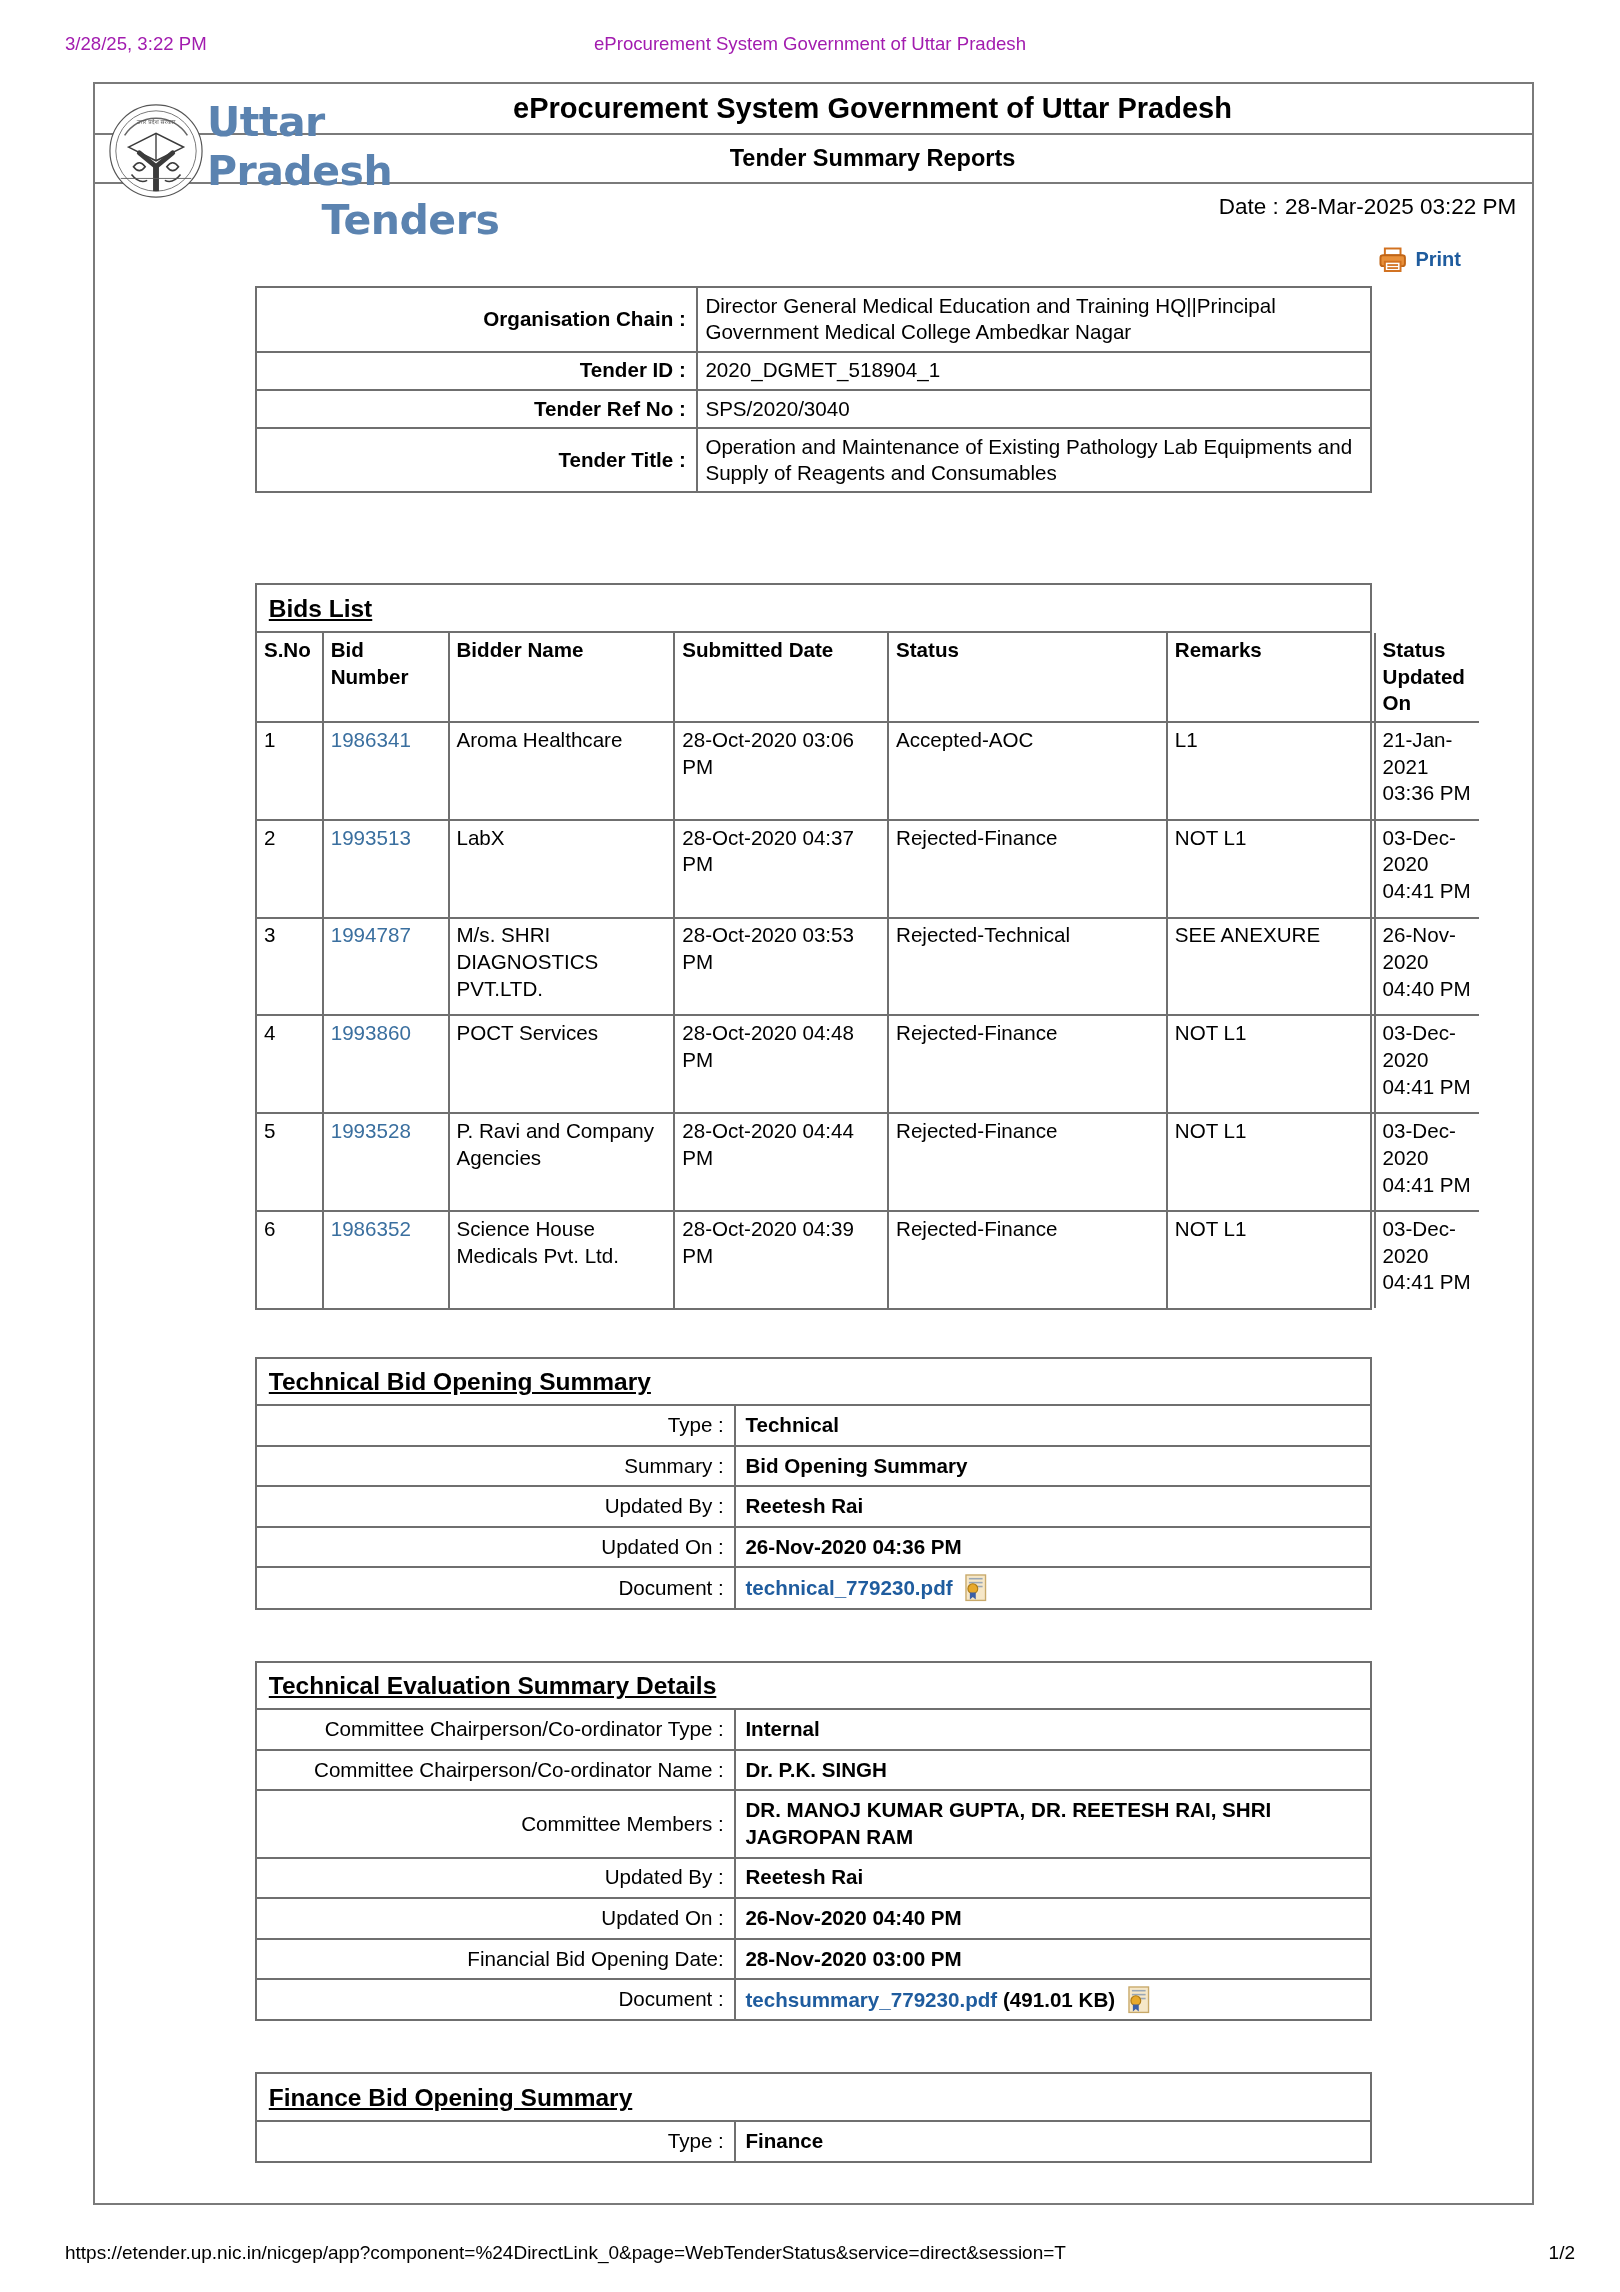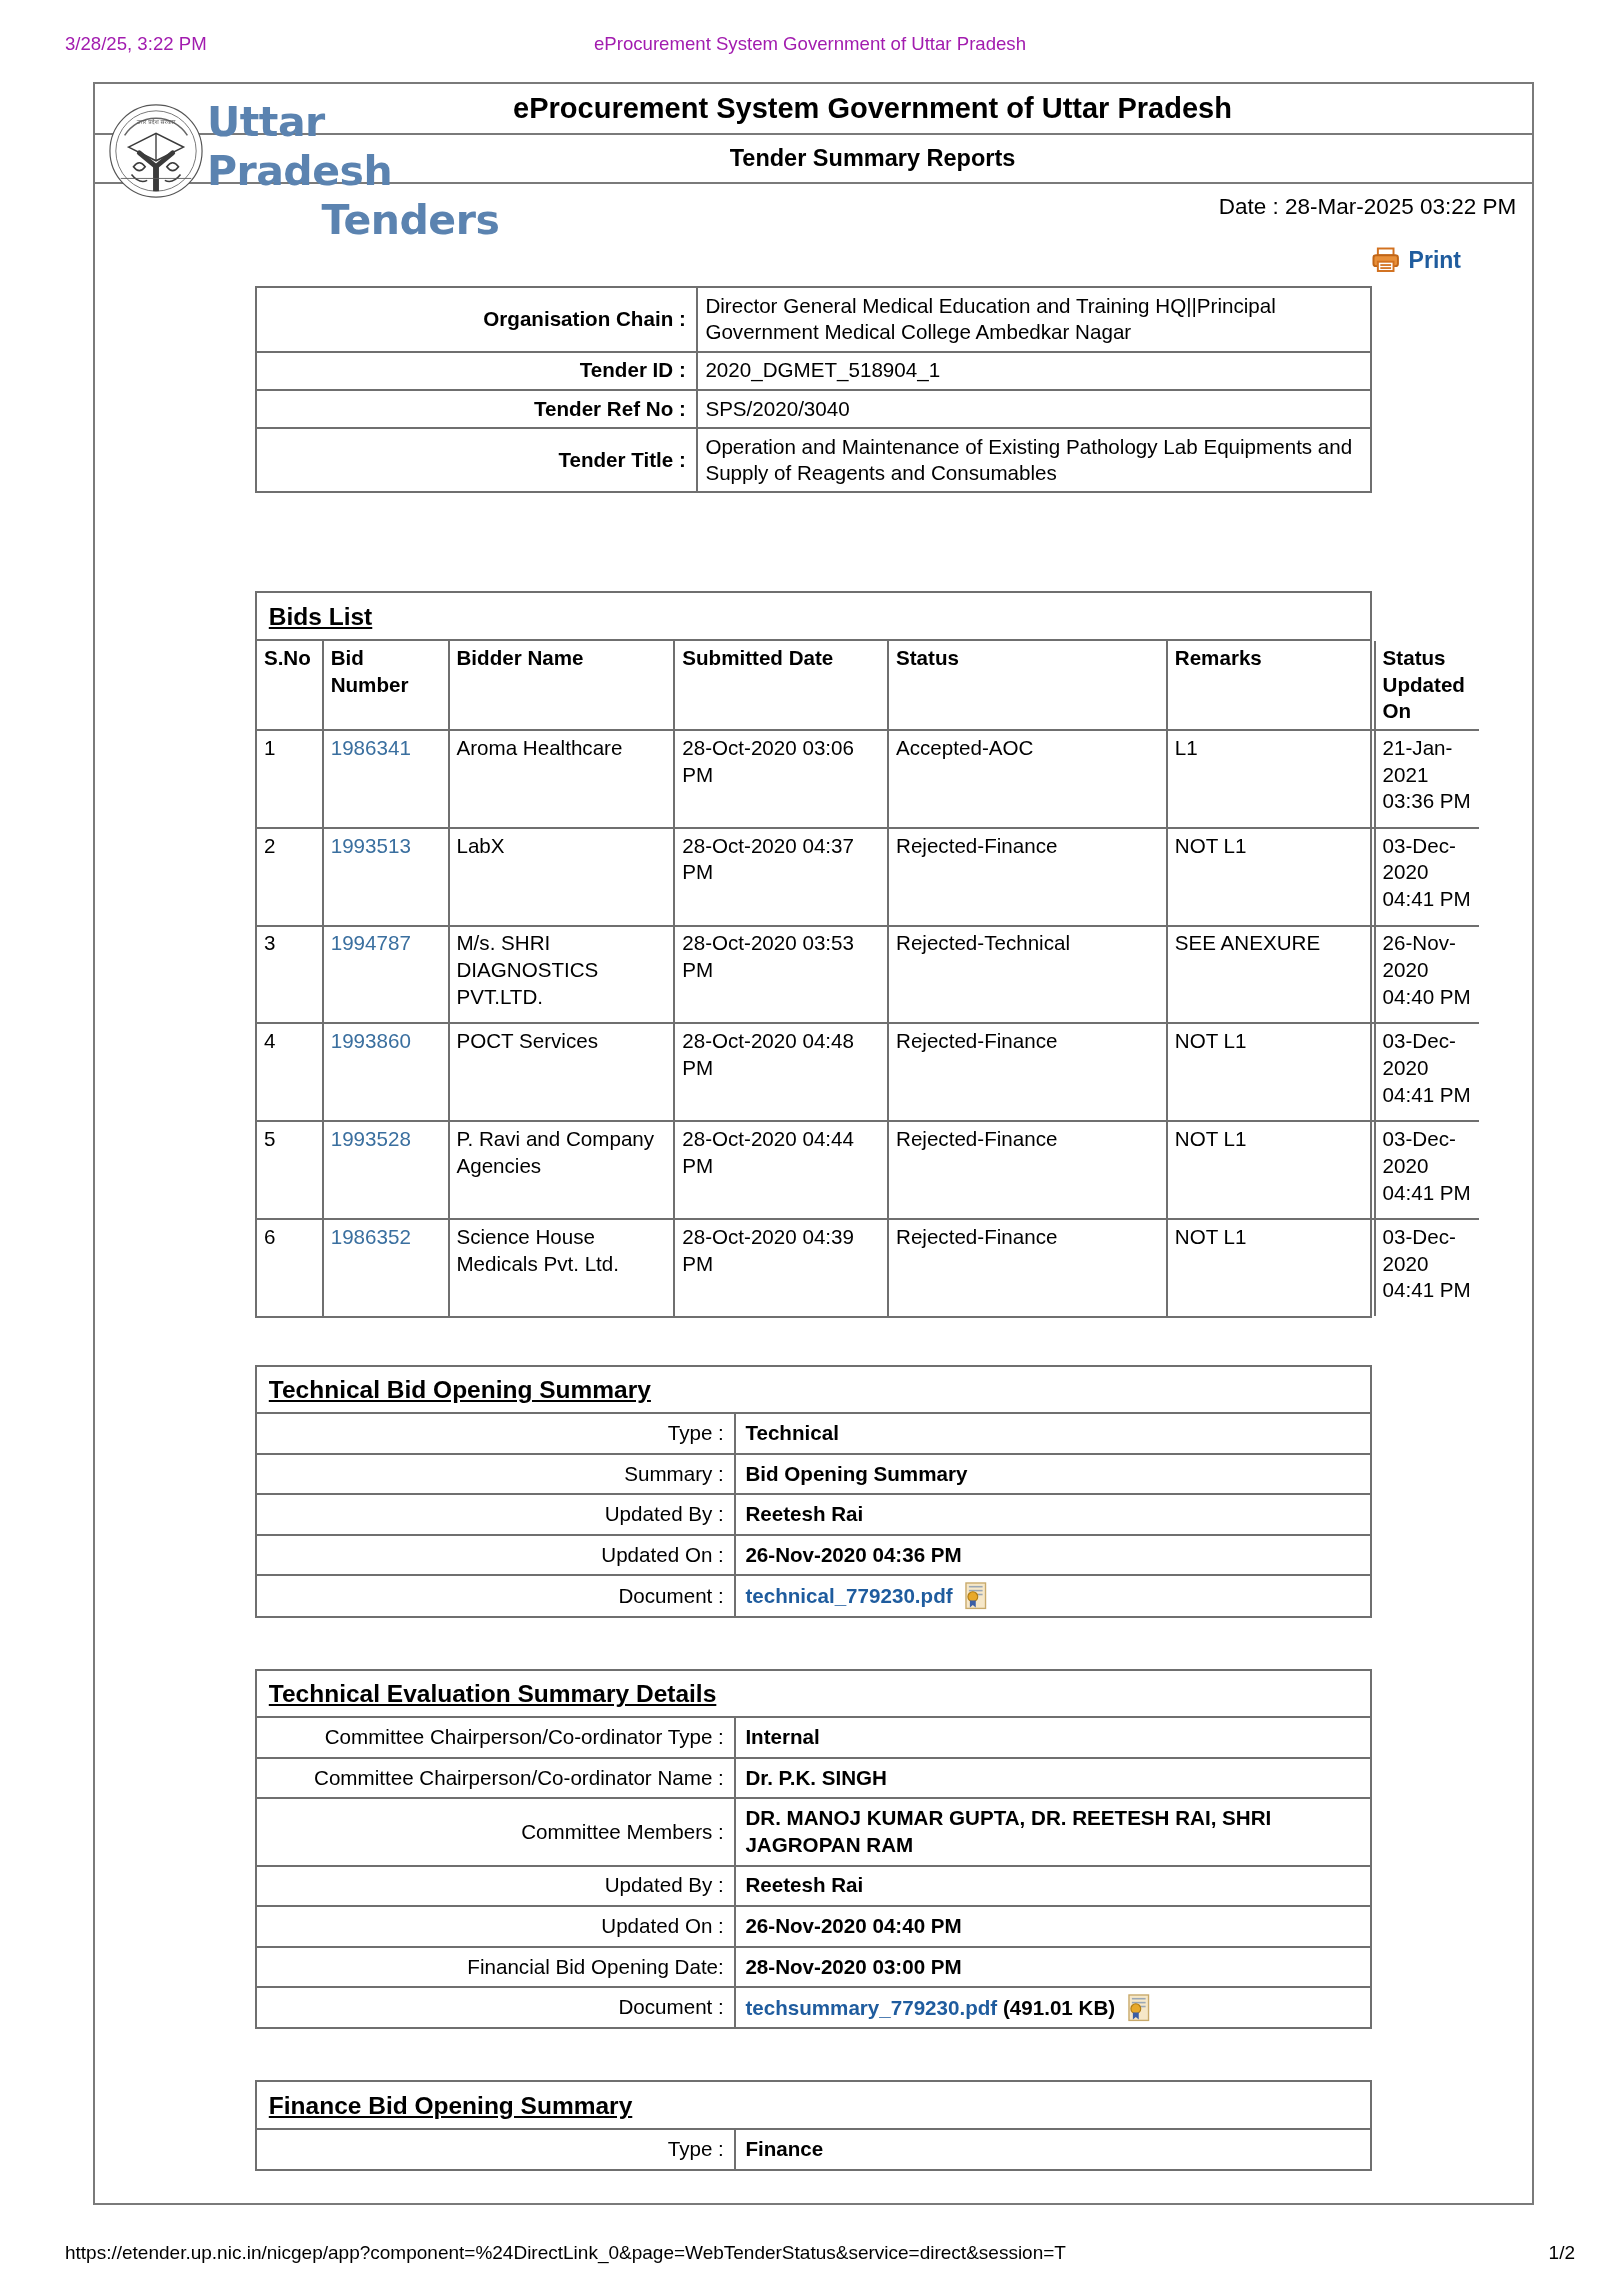--- a/index.html
+++ b/index.html
@@ -185,27 +185,27 @@
     top: 17.6px;
     display: flex;
     align-items: center;
     gap: 8.8px;
     cursor: pointer;
     text-decoration: none;
   }
   .print-label {
     color: #1f5c9e;
     font-weight: bold;
-    font-size: 23px;
+    font-size: 20px;
   }
   .printer-ico { width: 27.4px; height: 25.5px; display:block; }
 
   
   .sect {
-    margin: 12px auto;
+    margin: 4px auto;
     width: 1117px;
     border: 2px solid #6f6f6f;
     border-collapse: collapse;
     box-sizing: border-box;
     background: #fff;
   }
   table.sect td, table.sect th {
     border: 2px solid #6f6f6f;
     padding: 4.9px 7.8px;
     vertical-align: top;

